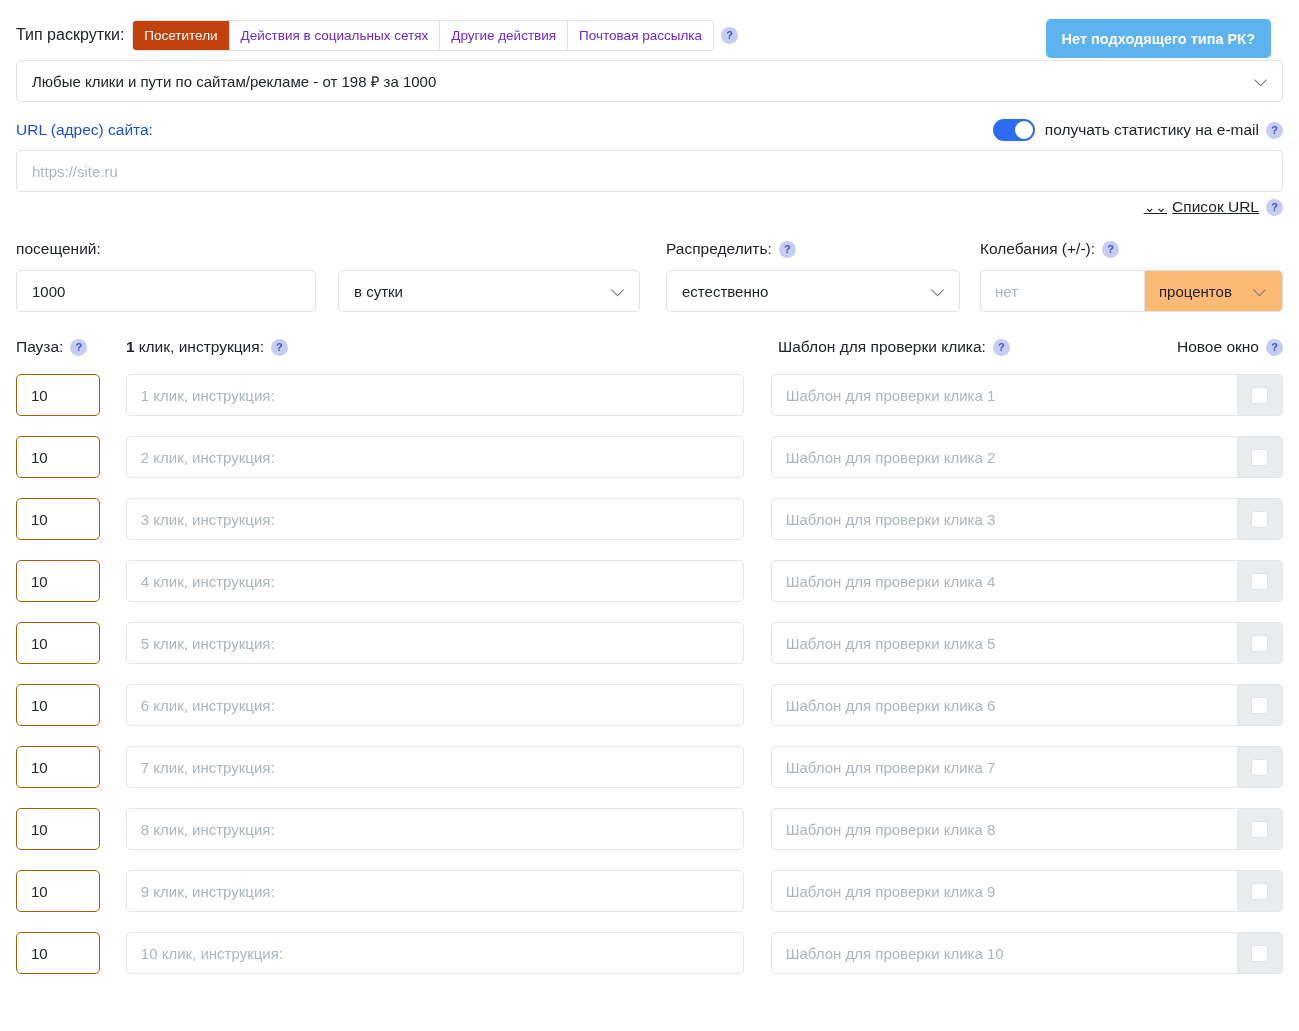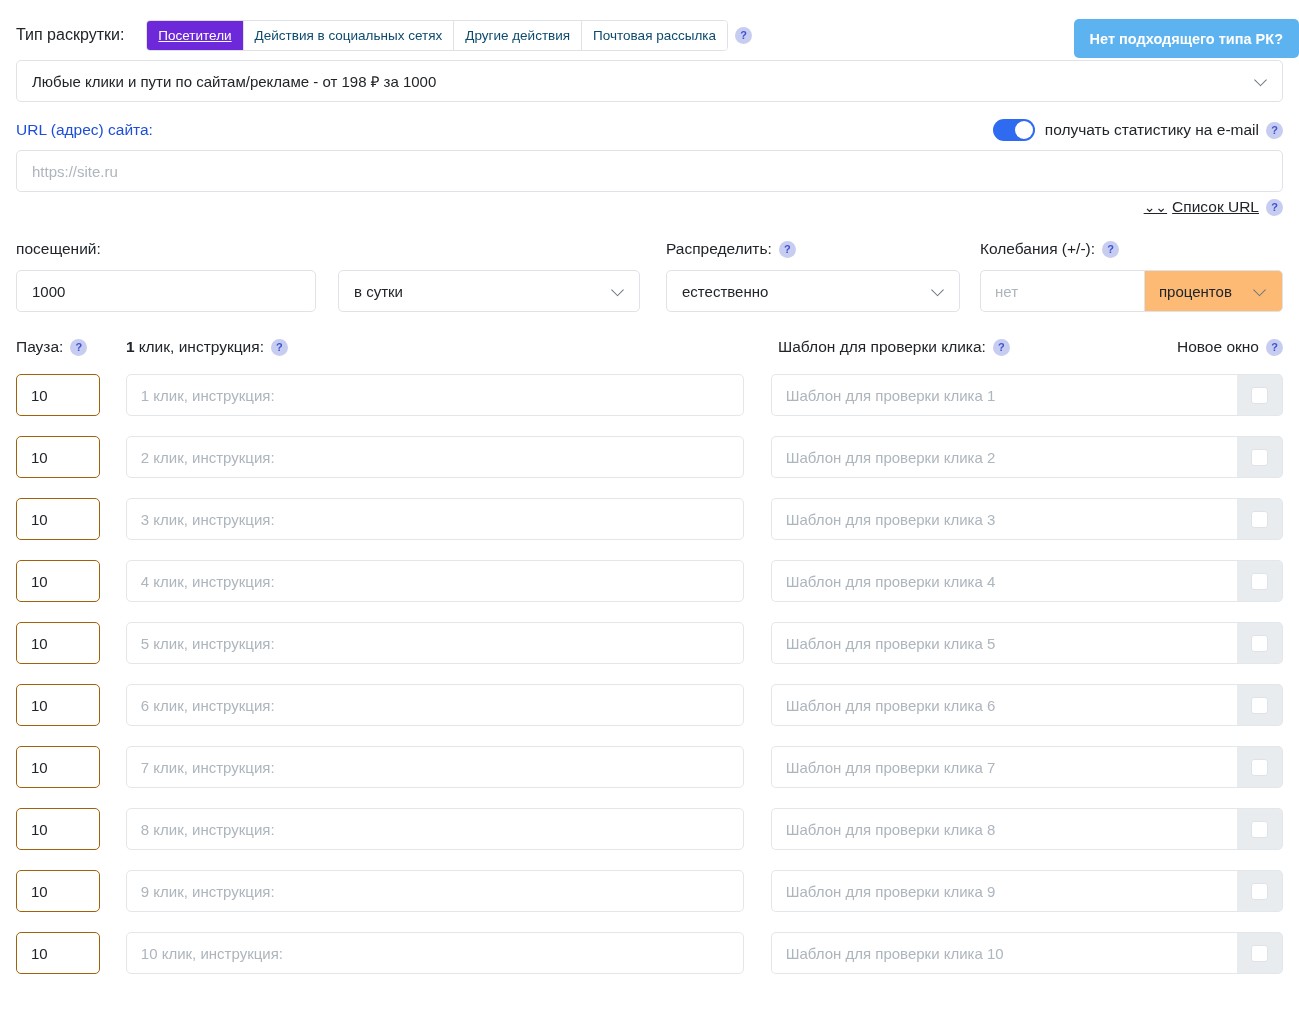--- a/index.html
+++ b/index.html
@@ -8,39 +8,39 @@
     width: 1299px; height: 1031px;
     background: #ffffff;
     font-family: "Liberation Sans", sans-serif;
     color: #212529;
     overflow: hidden;
   }
   .page { position: relative; width: 1299px; height: 1031px; padding: 0 16px; }
 
   
   .row-type { display: flex; align-items: center; height: 56px; padding-top: 14px; }
-  .type-label { font-size: 16px; color: #212529; white-space: nowrap; margin-right: 22px; }
+  .type-label { font-size: 16px; color: #212529; white-space: nowrap; margin-right: 8px; }
   .tabs { display: flex; border: 1px solid #dee2e6; border-radius: 4px; overflow: hidden; height: 31px; }
   .tab {
     display: flex; align-items: center; padding: 0 11px;
-    font-size: 13.5px; color: #0c4a6e; background: #ffffff;
+    font-size: 13.5px; color: #6d28d9; background: #ffffff;
     border-right: 1px solid #dee2e6; cursor: pointer; white-space: nowrap;
   }
   .tab:last-child { border-right: none; }
-  .tab.active { background: #6d28d9; color: #ffffff; text-decoration: underline; }
+  .tab.active { background: #c2410c; color: #ffffff; }
   .help {
     display: inline-flex; align-items: center; justify-content: center;
     width: 17px; height: 17px; border-radius: 50%;
     background: #c7cdf0; color: #3f51d5;
     font-size: 11px; font-weight: bold; line-height: 1;
     margin-left: 7px; cursor: pointer; vertical-align: middle;
     flex: 0 0 auto;
   }
   .btn-no-type {
-    position: absolute; right: 0; top: 19px;
+    position: absolute; right: 28px; top: 19px;
     background: #5cb3f0; color: #ffffff; border: none; border-radius: 5px;
     font-family: "Liberation Sans", sans-serif;
     font-size: 14.5px; font-weight: bold;
     padding: 0 16px; height: 39px; cursor: pointer; white-space: nowrap;
   }
 
   
   .field {
     width: 100%; height: 42px; border: 1px solid #dfe3e8; border-radius: 5px;
     background: #ffffff; font-family: "Liberation Sans", sans-serif;

